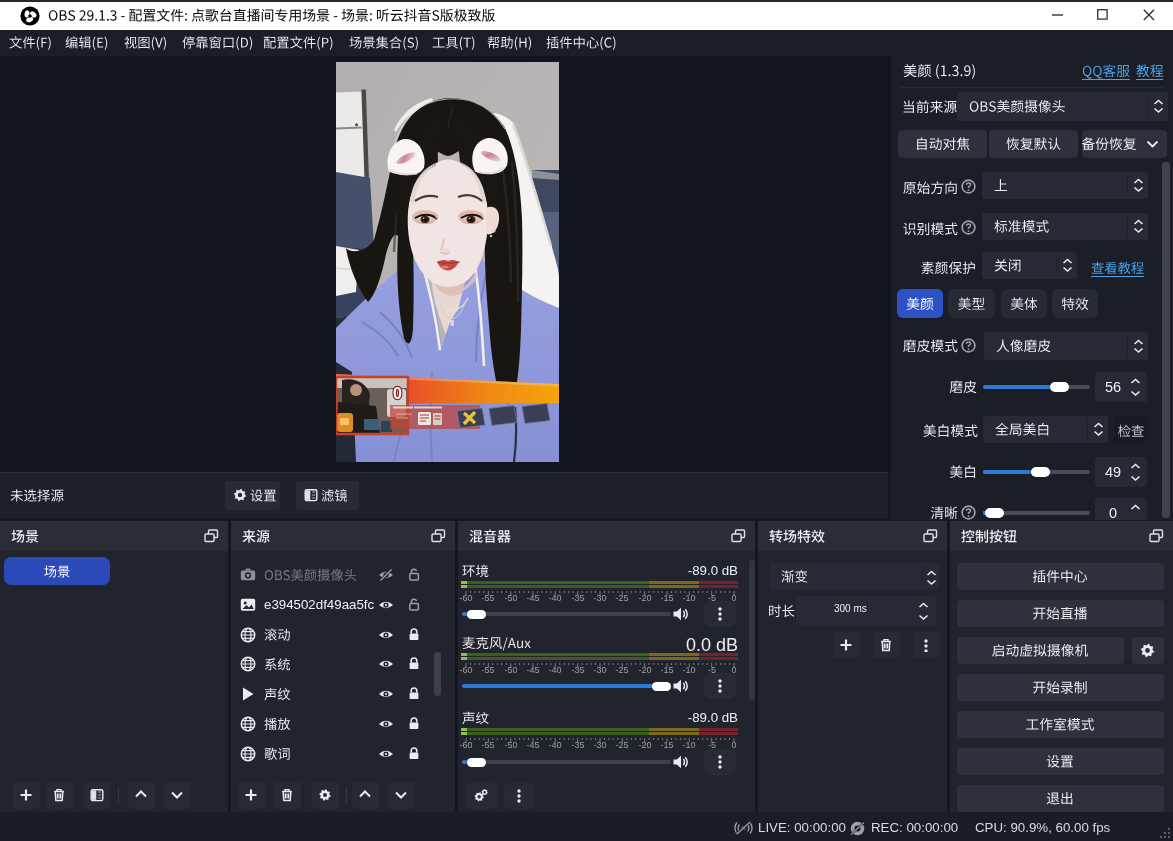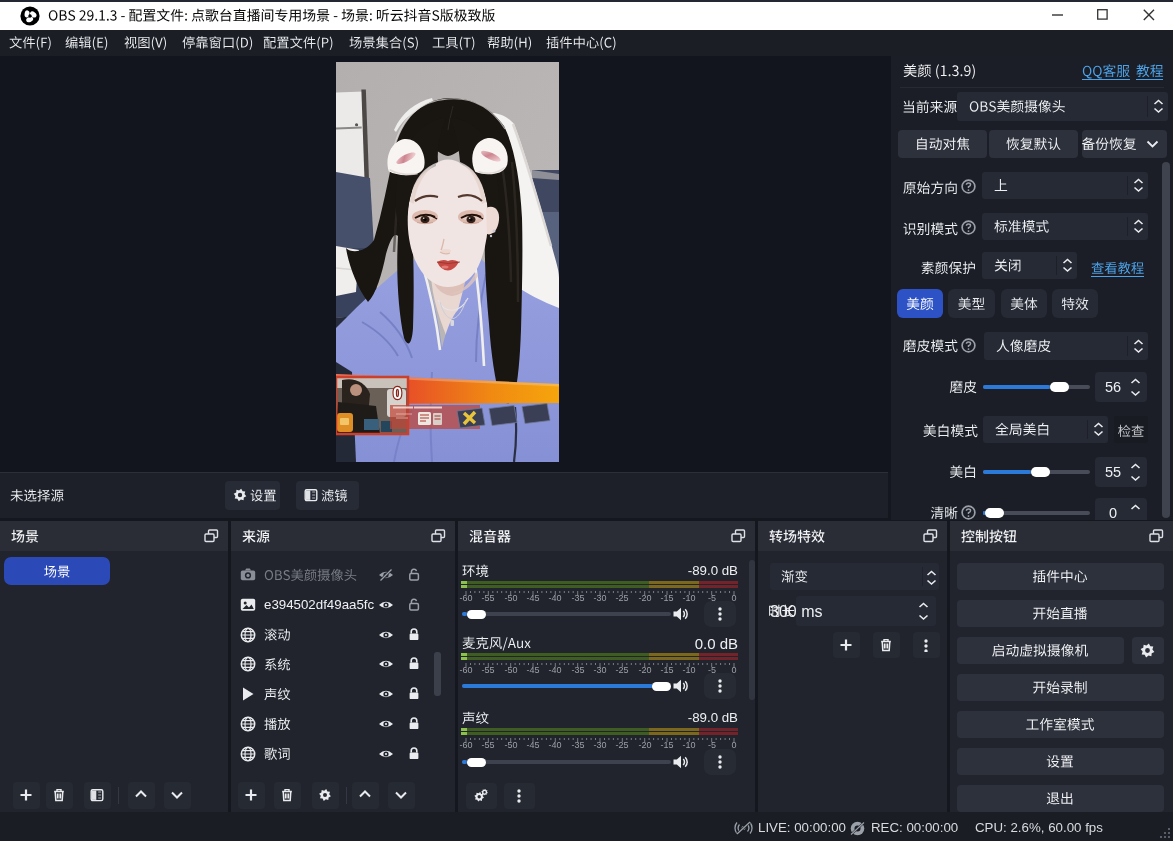--- a/index.html
+++ b/index.html
@@ -438,21 +438,21 @@
     <path d="M0.5 5.5 H3.8 L8 1.8 V14.2 L3.8 10.5 H0.5 Z" fill="#e9ebee"></path>
     <path d="M10.2 5 A4.2 4.2 0 0 1 10.2 11" fill="none" stroke="#e9ebee" stroke-width="1.5"></path>
     <path d="M12.2 3.2 A6.8 6.8 0 0 1 12.2 12.8" fill="none" stroke="#e9ebee" stroke-width="1.5"></path>
   </svg>
 <div style="position:absolute;left:704px;top:601px;width:32px;height:26px;background:#272b34;border-radius:7px"></div>
 <svg width="14" height="16" viewBox="0 0 14 16" style="position:absolute;left:713px;top:606px">
     <circle cx="7" cy="3" r="1.7" fill="#e9ebee"></circle>
     <circle cx="7" cy="8" r="1.7" fill="#e9ebee"></circle>
     <circle cx="7" cy="13" r="1.7" fill="#e9ebee"></circle>
   </svg>
-<div class="lat" style="left:678px;top:635px;width:60px;text-align:right;font-size:15px">0.0 dB</div>
+<div class="lat" style="left:678px;top:635px;width:60px;text-align:right;font-size:18px">0.0 dB</div>
 <div style="position:absolute;left:461px;top:653px;width:277px;height:3px;background:#3f5d21"></div>
 <div style="position:absolute;left:649px;top:653px;width:50px;height:3px;background:#7c681c"></div>
 <div style="position:absolute;left:699px;top:653px;width:39px;height:3px;background:#73232a"></div>
 <div style="position:absolute;left:461px;top:653px;width:6px;height:3px;background:#8bc34a"></div>
 <div style="position:absolute;left:461px;top:657px;width:277px;height:3px;background:#3f5d21"></div>
 <div style="position:absolute;left:649px;top:657px;width:50px;height:3px;background:#7c681c"></div>
 <div style="position:absolute;left:699px;top:657px;width:39px;height:3px;background:#73232a"></div>
 <div style="position:absolute;left:461px;top:657px;width:6px;height:3px;background:#8bc34a"></div>
 <div style="position:absolute;left:461px;top:661px"><svg width="277" height="12" viewBox="0 0 277 12">
       <path d="M5.0 0 V4" stroke="#7a7d84" stroke-width="1"></path>
@@ -661,21 +661,21 @@
 <div style="position:absolute;left:749px;top:560px;width:6px;height:140px;background:#31353f;border-radius:3px"></div>
 <div style="position:absolute;left:770px;top:563px;width:169px;height:27px;background:#262a34;border-radius:3px"></div>
 <div style="position:absolute;left:922px;top:567px;width:1px;height:19px;background:#1f222a"></div>
 <svg width="11" height="7" viewBox="0 0 11 7" style="position:absolute;left:926px;top:570px">
     <path d="M1.5 5 L5.5 1.5 L9.5 5" stroke="#e9ebee" stroke-width="1.6" fill="none"></path>
   </svg>
 <svg width="11" height="7" viewBox="0 0 11 7" style="position:absolute;left:926px;top:579px">
     <path d="M1.5 1.5 L5.5 5 L9.5 1.5" stroke="#e9ebee" stroke-width="1.6" fill="none"></path>
   </svg>
 <div style="position:absolute;left:796px;top:596px;width:140px;height:30px;background:#262a34;border-radius:3px"></div>
-<div class="lat" style="left:770px;top:603px;font-size:16px">300 ms</div>
+<div class="lat" style="left:834px;top:603px;font-size:10px">300 ms</div>
 <svg width="11" height="7" viewBox="0 0 11 7" style="position:absolute;left:918px;top:602px">
     <path d="M1.5 5 L5.5 1.5 L9.5 5" stroke="#e9ebee" stroke-width="1.6" fill="none"></path>
   </svg>
 <svg width="11" height="7" viewBox="0 0 11 7" style="position:absolute;left:918px;top:614px">
     <path d="M1.5 1.5 L5.5 5 L9.5 1.5" stroke="#e9ebee" stroke-width="1.6" fill="none"></path>
   </svg>
 <div style="position:absolute;left:833px;top:632px;width:27px;height:26px;background:#262a33;border-radius:4px"></div>
 <svg width="14" height="14" viewBox="0 0 14 14" style="position:absolute;left:839px;top:638px">
     <path d="M7 1.5 V12.5 M1.5 7 H12.5" stroke="#e9ebee" stroke-width="2.2" fill="none"></path>
   </svg>
@@ -711,21 +711,21 @@
     <path d="M3 14 L16 2" stroke="#9aa0a8" stroke-width="1.2"></path>
   </svg>
 <div class="lat" style="left:758px;top:820px;font-size:13.3px;color:#d8dade">LIVE: 00:00:00</div>
 <svg width="17" height="15" viewBox="0 0 17 15" style="position:absolute;left:849px;top:821px">
     <circle cx="8.5" cy="7.5" r="6.8" fill="#9aa0a8"></circle>
     <circle cx="8.5" cy="7.5" r="3" fill="#1a1d24"></circle>
     <path d="M2 13.5 L15 1.5" stroke="#1a1d24" stroke-width="2.2"></path>
     <path d="M2 13.5 L15 1.5" stroke="#9aa0a8" stroke-width="1.1"></path>
   </svg>
 <div class="lat" style="left:871px;top:820px;font-size:13.3px;color:#d8dade">REC: 00:00:00</div>
-<div class="lat" style="left:975px;top:820px;font-size:13.3px;color:#d8dade">CPU: 2.6%, 60.00 fps</div>
+<div class="lat" style="left:975px;top:820px;font-size:13.3px;color:#d8dade">CPU: 90.9%, 60.00 fps</div>
 <svg width="14" height="14" viewBox="0 0 14 14" style="position:absolute;left:1158px;top:826px">
     <circle cx="11" cy="3" r="1.1" fill="#6a6e78"></circle>
     <circle cx="7" cy="7" r="1.1" fill="#6a6e78"></circle>
     <circle cx="11" cy="7" r="1.1" fill="#6a6e78"></circle>
     <circle cx="3" cy="11" r="1.1" fill="#6a6e78"></circle>
     <circle cx="7" cy="11" r="1.1" fill="#6a6e78"></circle>
     <circle cx="11" cy="11" r="1.1" fill="#6a6e78"></circle>
   </svg>
 <div style="position:absolute;left:891px;top:56px;width:282px;height:464px;background:#1b1e26;overflow:hidden"></div>
 <div style="position:absolute;left:1082px;top:79px;width:48px;height:1px;background:#4da3e8"></div>
@@ -814,21 +814,21 @@
     <path d="M1.5 5 L5.5 1.5 L9.5 5" stroke="#e9ebee" stroke-width="1.6" fill="none"></path>
   </svg>
 <svg width="11" height="7" viewBox="0 0 11 7" style="position:absolute;left:1093px;top:430px">
     <path d="M1.5 1.5 L5.5 5 L9.5 1.5" stroke="#e9ebee" stroke-width="1.6" fill="none"></path>
   </svg>
 <div style="position:absolute;left:1114px;top:416px;width:34px;height:27px;background:#181b21;border-radius:3px"></div>
 <div style="position:absolute;left:983px;top:470px;width:107px;height:4px;background:#474c58;border-radius:2px"></div>
 <div style="position:absolute;left:983px;top:470px;width:48px;height:4px;background:#2b79d8;border-radius:2px"></div>
 <div style="position:absolute;left:1031px;top:467px;width:19px;height:10px;background:#fff;border-radius:5px"></div>
 <div style="position:absolute;left:1095px;top:457px;width:52px;height:30px;background:#262a34;border-radius:4px"></div>
-<div class="lat" style="left:1100px;top:464px;width:26px;text-align:center;font-size:14.5px">55</div>
+<div class="lat" style="left:1100px;top:464px;width:26px;text-align:center;font-size:14.5px">49</div>
 <svg width="11" height="7" viewBox="0 0 11 7" style="position:absolute;left:1130px;top:463px">
     <path d="M1.5 5 L5.5 1.5 L9.5 5" stroke="#e9ebee" stroke-width="1.6" fill="none"></path>
   </svg>
 <svg width="11" height="7" viewBox="0 0 11 7" style="position:absolute;left:1130px;top:475px">
     <path d="M1.5 1.5 L5.5 5 L9.5 1.5" stroke="#e9ebee" stroke-width="1.6" fill="none"></path>
   </svg>
 <svg width="15" height="15" viewBox="0 0 16 16" style="position:absolute;left:961px;top:505px">
     <circle cx="8" cy="8" r="6.8" fill="none" stroke="#9ba0a8" stroke-width="1.8"></circle>
     <path d="M5.8 6.2 Q5.8 4.2 8 4.2 Q10.2 4.2 10.2 6 Q10.2 7.4 8 8.2 L8 9.6" fill="none" stroke="#9ba0a8" stroke-width="1.6"></path>
     <circle cx="8" cy="11.8" r="1" fill="#9ba0a8"></circle>

